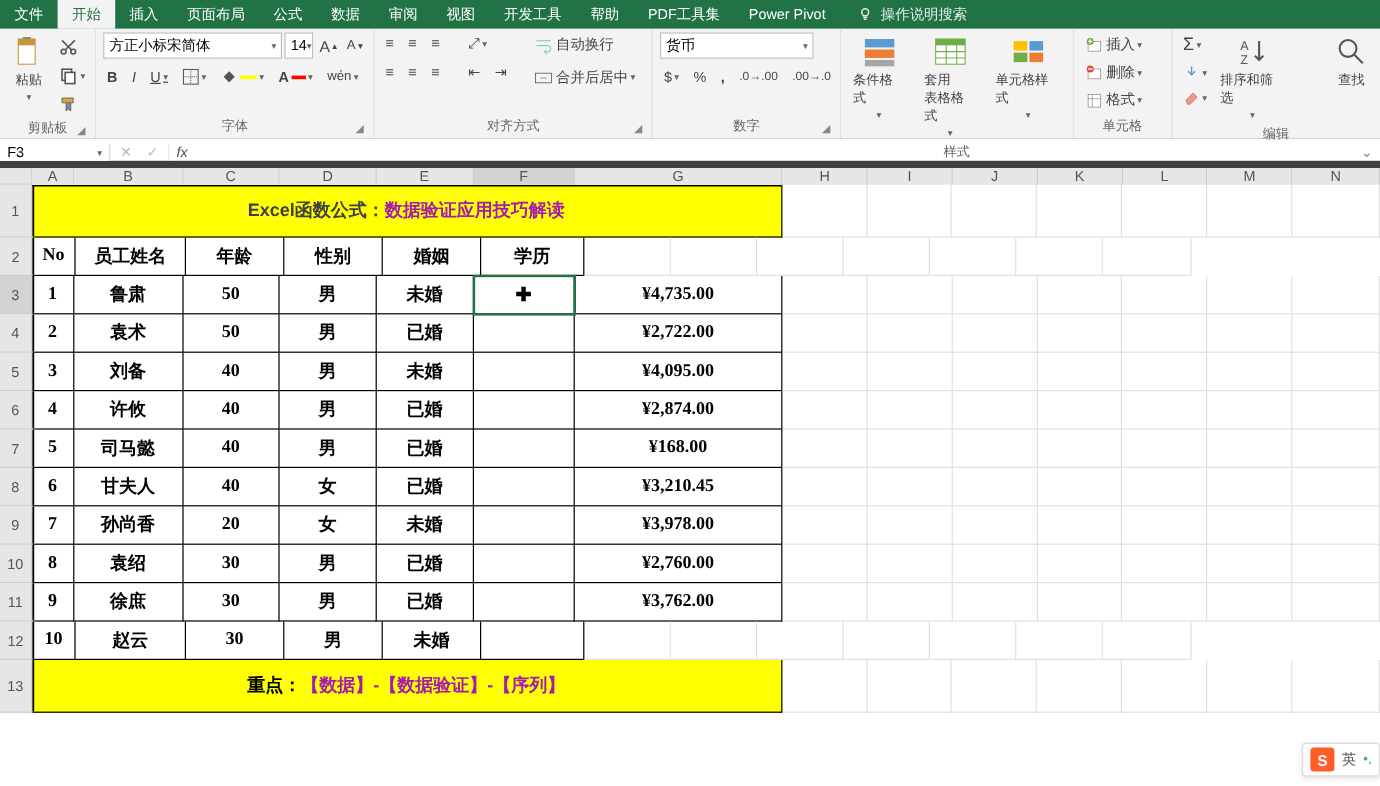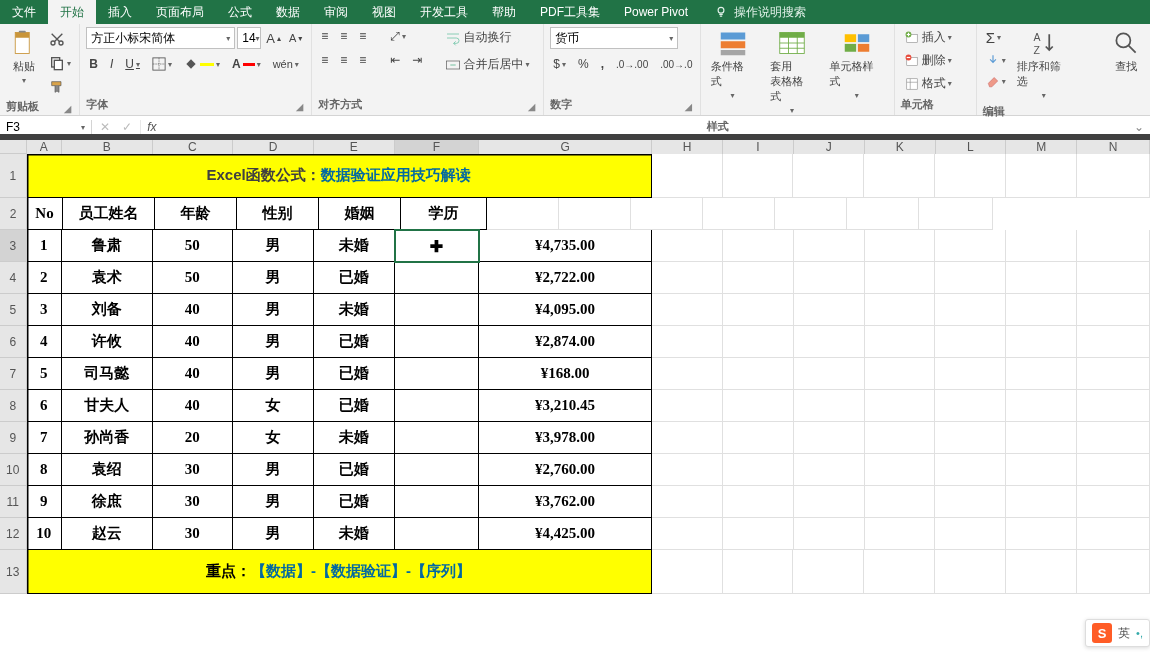--- a/index.html
+++ b/index.html
@@ -9,21 +9,21 @@
 .menubar { background: #217346; height: 24px; display: flex; align-items: stretch; color: #fff; }
 .menubar .mtab { padding: 4px 12px; font-size: 12px; cursor: pointer; display:flex; align-items:center; }
 .menubar .mtab.active { background: #f3f3f3; color: #217346; }
 .menubar .lightbulb { display:flex; align-items:center; gap:6px; padding-left:14px; color:#e0f0e8; font-size:12px;}
 .menubar .bulb-ic { width:14px; height:14px; }
 
 
 .ribbon { background: #f3f3f3; border-bottom: 1px solid #d4d4d4; height: 92px; display: flex; }
 .group { border-right: 1px solid #e1e1e1; display: flex; flex-direction: column; justify-content: space-between; padding: 3px 6px 0 6px; min-width: 60px;}
 .group-body { flex: 1; display: flex; align-items: flex-start; gap: 4px; }
-.group-label { text-align: left; font-size: 11px; color: #666; padding: 2px 0 3px 0; position: relative; font-weight: bold;}
+.group-label { text-align: center; font-size: 11px; color: #666; padding: 2px 0 3px 0; position: relative;}
 .group-label .dlaunch { position: absolute; right: 2px; bottom: 3px; font-size: 9px; color: #888;}
 .vstack { display: flex; flex-direction: column; gap: 2px; }
 .hstack { display: flex; align-items: center; gap: 2px; }
 .rib-btn { padding: 2px 3px; cursor: pointer; border-radius: 2px; display:flex; align-items:center; gap:2px; font-size:12px; color:#444;}
 .combo { background: #fff; border: 1px solid #c0c0c0; height: 22px; display: flex; align-items: center; justify-content: space-between; padding: 0 4px; font-size: 12px; }
 .big-btn { display:flex; flex-direction:column; align-items:center; gap:2px; padding:2px 4px; cursor:pointer; font-size:11px; color:#444; }
 .big-btn .ic { width: 28px; height: 28px; }
 .ic { display:inline-block; }
 .caret { font-size: 8px; color: #666; }
 
@@ -46,21 +46,21 @@
 .cell { border-right:1px solid #e0e0e0; border-bottom:1px solid #e0e0e0; font-size:12px; display:flex; align-items:center; padding: 0 4px; overflow:hidden; white-space:nowrap;}
 
 
 .thick-r { border-right: 1.5px solid #000 !important;}
 .thick-b { border-bottom: 1.5px solid #000 !important;}
 .thick-l { box-shadow: inset 1.5px 0 0 #000;}
 .inner-r { border-right: 1px solid #000 !important;}
 .inner-b { border-bottom: 1px solid #000 !important;}
 .bold { font-weight: bold; font-family: "SimSun", serif; font-size: 15px;}
 .yellow { background: #ffff00;}
-.red { color: #0369a1;}
+.red { color: #a21caf;}
 .center { justify-content:center;}
 .row.tall { height: 32px;}
 .row.xtall { height: 44px;}
 
 
 .active-cell { outline: 2px solid #217346; outline-offset: -1px; z-index: 3; position: relative;}
 .cursor-plus { position:absolute; left:50%; top:50%; transform:translate(-50%,-50%); font-size:16px; color:#000; font-weight:bold;}
 
 
 .ime { position:absolute; right:0; bottom:8px; display:flex; align-items:center; gap:6px; background:#fff; border:1px solid #ddd; padding:3px 6px; box-shadow:0 1px 4px rgba(0,0,0,0.15); border-radius:3px;}
@@ -567,21 +567,20 @@
         <div class="cell cN "></div>
       </div>
       <div class="row tall">
         <div class="rowhdr">12</div>
         <div class="cell cA bold center thick-b inner-r thick-l">10</div>
         <div class="cell cB bold center thick-b inner-r">赵云</div>
         <div class="cell cC bold center thick-b inner-r">30</div>
         <div class="cell cD bold center thick-b inner-r">男</div>
         <div class="cell cE bold center thick-b inner-r">未婚</div>
         <div class="cell cF bold center thick-b inner-r"></div>
-        <div class="cell cG bold center thick-b thick-r">¥4,425.00</div>
         <div class="cell cH "></div>
         <div class="cell cI "></div>
         <div class="cell cJ "></div>
         <div class="cell cK "></div>
         <div class="cell cL "></div>
         <div class="cell cM "></div>
         <div class="cell cN "></div>
       </div>
       <div class="row xtall">
         <div class="rowhdr">13</div>

